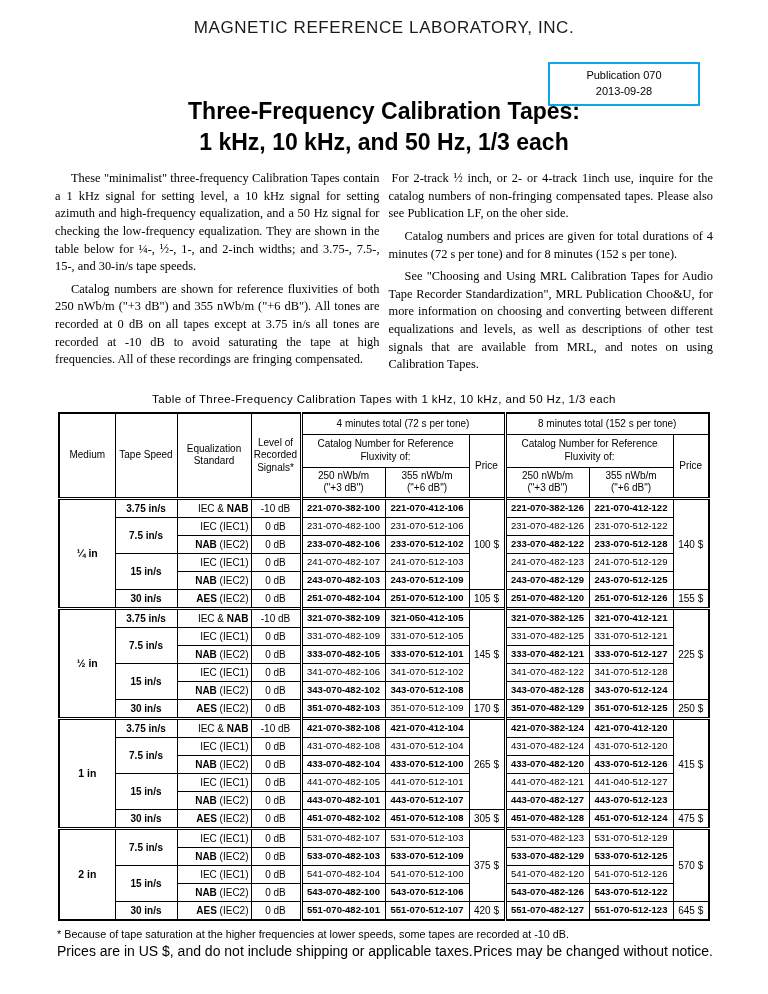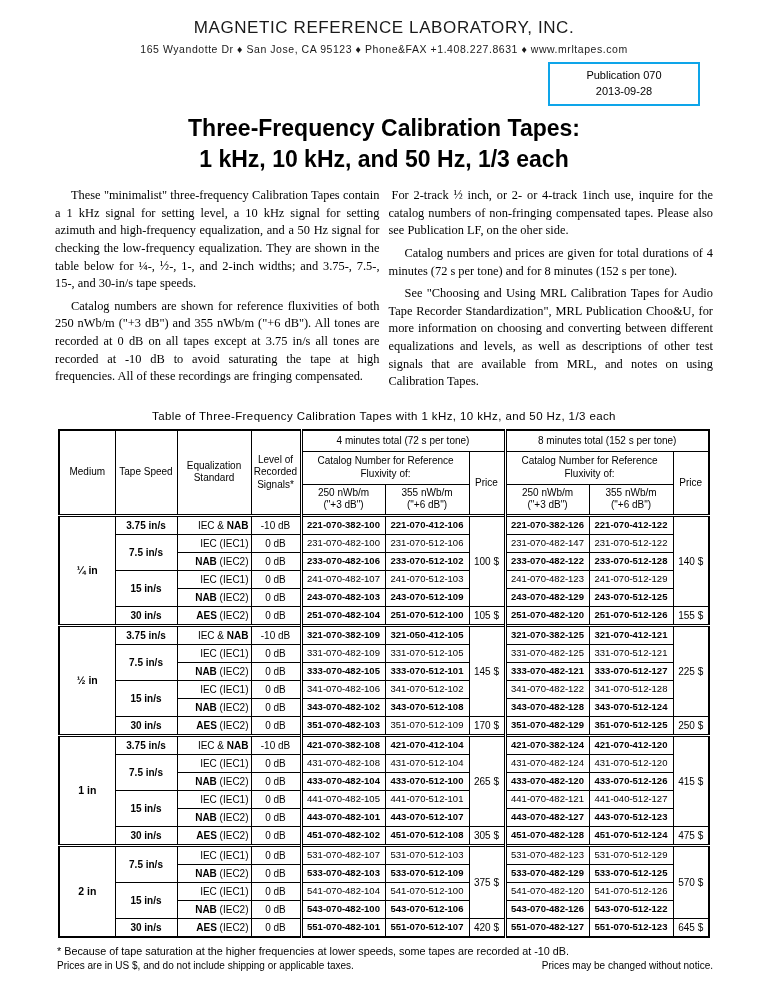--- a/index.html
+++ b/index.html
@@ -45,31 +45,30 @@
   td.speed{font-weight:bold;}
   td.eq{text-align:right;padding-left:4px;}
   td.cat{font-size:9.5px;}
   td.cat.bd{font-weight:bold;}
   td.price{font-size:10px;}
   .dbl-left{border-left:3px double #000;}
   tr.sec-top td{border-top:3px double #000;margin-top:30px;}
 
   
   .footnote{margin:7px 55px 0 57px;font-size:10.8px;}
-  .notes-line{margin:3px 55px 0 57px;font-size:10px;display:flex;
+  .notes-line{margin:3px 55px 0 57px;font-size:14px;display:flex;
               justify-content:space-between;}
 </style>
 </head>
 <body>
 
 <div class="page">
 
   <div class="letterhead">
     <div class="company">MAGNETIC REFERENCE LABORATORY, INC.</div>
-    <div class="address">165 Wyandotte Dr ♦ San Jose, CA 95123 ♦ Phone&amp;FAX +1.408.227.8631 ♦ www.mrltapes.com</div>
   </div>
 
   <div class="pub-box">
     <div>Publication 070</div>
     <div>2013-09-28</div>
   </div>
 
   <div class="title">
     <div>Three-Frequency Calibration Tapes:</div>
     <div>1 kHz, 10 kHz, and 50 Hz, 1/3 each</div>
@@ -148,21 +147,21 @@
           <td class="cat bd dbl-left">221-070-382-126</td>
           <td class="cat bd">221-070-412-122</td>
           <td class="price" rowspan="5">140 $</td>
         </tr>
         <tr>
           <td class="speed" rowspan="2">7.5 in/s</td>
           <td class="eq">IEC (IEC1)</td>
           <td>0 dB</td>
           <td class="cat dbl-left">231-070-482-100</td>
           <td class="cat">231-070-512-106</td>
-          <td class="cat dbl-left">231-070-482-147</td>
+          <td class="cat dbl-left">231-070-482-126</td>
           <td class="cat">231-070-512-122</td>
         </tr>
         <tr>
           <td class="eq"><b>NAB</b> (IEC2)</td>
           <td>0 dB</td>
           <td class="cat bd dbl-left">233-070-482-106</td>
           <td class="cat bd">233-070-512-102</td>
           <td class="cat bd dbl-left">233-070-482-122</td>
           <td class="cat bd">233-070-512-128</td>
         </tr>

